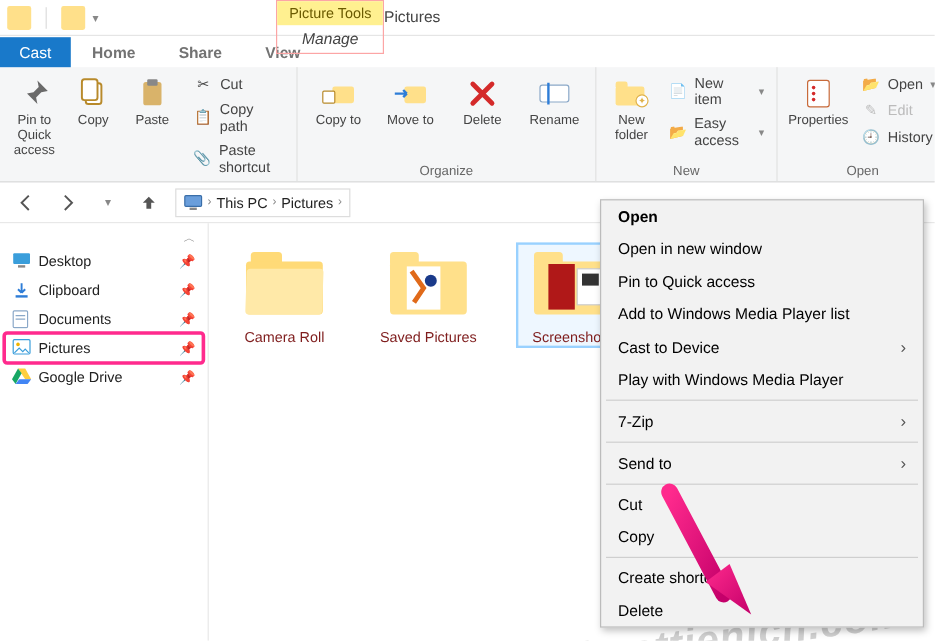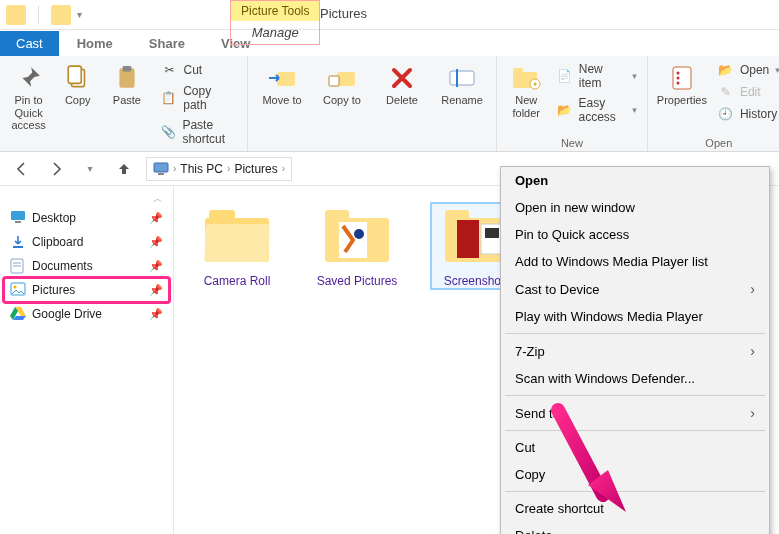--- a/index.html
+++ b/index.html
@@ -41,21 +41,21 @@
 .tree { width: 174px; border-right: 1px solid #e8e8e8; padding: 6px 4px; }
 .titem { display: flex; align-items: center; gap: 6px; padding: 4px 6px; font-size: 12px; color: #222; position: relative; }
 .titem .pin { position: absolute; right: 6px; color: #999; font-size: 11px; }
 .titem.sel { outline: 3px solid #ff2a8d; outline-offset: -1px; border-radius: 2px; }
 .titem .ticon { width: 16px; height: 16px; }
 
 .content { flex: 1; padding: 18px; display: flex; gap: 30px; align-items: flex-start; position: relative; }
 .item { width: 90px; display: flex; flex-direction: column; align-items: center; gap: 6px; cursor: default; }
 .item.sel { outline: 2px solid #99d1ff; background: #cce8ff55; }
 .item .thumb { width: 74px; height: 64px; display: flex; align-items: center; justify-content: center; }
-.item .cap { font-size: 12px; color: #4c1d95; text-align: center; }
+.item .cap { font-size: 12px; color: #7f1d1d; text-align: center; }
 .folder-ic { position: relative; width: 64px; height: 52px; }
 .folder-back { position: absolute; bottom: 0; width: 64px; height: 44px; background: #ffda77; border-radius: 3px; }
 .folder-tab { position: absolute; top: 0; left: 4px; width: 26px; height: 12px; background: #ffda77; border-radius: 3px 3px 0 0; }
 .folder-front { position: absolute; bottom: 0; width: 64px; height: 38px; background: #ffe9a8; border-radius: 3px; transform: skewX(-2deg); }
 
 .ctxmenu { position: absolute; left: 500px; top: 166px; width: 270px; background: #f2f2f2; border: 1px solid #bcbcbc; box-shadow: 2px 3px 6px rgba(0,0,0,.25); font-size: 13px; color: #000; }
 .ctxmenu .mi { padding: 6px 14px; display: flex; justify-content: space-between; align-items: center; cursor: default; }
 .ctxmenu .mi.bold { font-weight: 600; }
 .ctxmenu .sep { height: 1px; background: #cfcfcf; margin: 3px 4px; }
 .ctxmenu .sub::after { content: "›"; color: #555; font-size: 14px; }
@@ -138,52 +138,53 @@
       </div>
     </div>
   </div>
 
   <div class="grp">
     <div class="row">
       <div class="bigbtn">
         <div class="ic">
           <svg width="30" height="26" viewBox="0 0 30 24">
               <rect x="10" y="6" width="18" height="14" rx="2" fill="#ffe08a"></rect>
-              <path d="M2 12h10m0 0l-3-3m3 3l-3 3" stroke="#2e7dd7" stroke-width="2" fill="none"></path>
-            </svg>
-        </div>
-        <span>Move to</span>
+              <rect x="2" y="10" width="10" height="10" rx="1" fill="#fff" stroke="#b88a2b"></rect>
+            </svg>
+        </div>
+        <span>Copy to</span>
       </div>
       <div class="bigbtn">
         <div class="ic">
           <svg width="30" height="26" viewBox="0 0 30 24">
               <rect x="10" y="6" width="18" height="14" rx="2" fill="#ffe08a"></rect>
-              <rect x="2" y="10" width="10" height="10" rx="1" fill="#fff" stroke="#b88a2b"></rect>
-            </svg>
-        </div>
-        <span>Copy to</span>
+              <path d="M2 12h10m0 0l-3-3m3 3l-3 3" stroke="#2e7dd7" stroke-width="2" fill="none"></path>
+            </svg>
+        </div>
+        <span>Move to</span>
       </div>
       <div class="bigbtn">
         <div class="ic">
           <svg width="24" height="24" viewBox="0 0 24 24">
               <path d="M4 4l16 16M20 4L4 20" stroke="#d42a2a" stroke-width="4" stroke-linecap="round"></path>
             </svg>
         </div>
         <span>Delete</span>
       </div>
       <div class="bigbtn">
         <div class="ic">
           <svg width="26" height="22" viewBox="0 0 26 22">
               <rect x="1" y="4" width="24" height="14" rx="2" fill="#fff" stroke="#8aa8c8"></rect>
               <line x1="8" y1="2" x2="8" y2="20" stroke="#2e7dd7" stroke-width="2"></line>
             </svg>
         </div>
         <span>Rename</span>
       </div>
     </div>
+    <div class="label">Organize</div>
   </div>
 
   <div class="grp">
     <div class="row">
       <div class="bigbtn">
         <div class="ic">
           <svg width="30" height="26" viewBox="0 0 30 24">
               <rect x="2" y="6" width="24" height="16" rx="2" fill="#ffe08a"></rect>
               <rect x="2" y="2" width="10" height="6" rx="2" fill="#ffe08a"></rect>
               <circle cx="24" cy="18" r="5" fill="#fff" stroke="#e0b24a"></circle>
@@ -378,21 +379,20 @@
   <div class="mi">Pin to Quick access</div>
   <div class="mi">Add to Windows Media Player list</div>
   <div class="mi sub">
       <span>Cast to Device</span>
     </div>
   <div class="mi">Play with Windows Media Player</div>
   <div class="sep"></div>
   <div class="mi sub">
       <span>7-Zip</span>
     </div>
-  <div class="mi">Scan with Windows Defender...</div>
   <div class="sep"></div>
   <div class="mi sub">
       <span>Send to</span>
     </div>
   <div class="sep"></div>
   <div class="mi">Cut</div>
   <div class="mi">Copy</div>
   <div class="sep"></div>
   <div class="mi">Create shortcut</div>
   <div class="mi">Delete</div>

